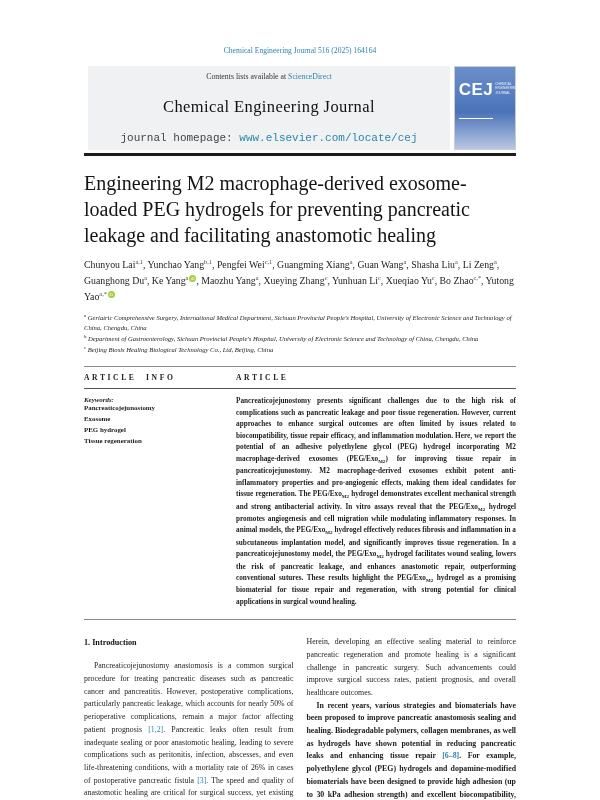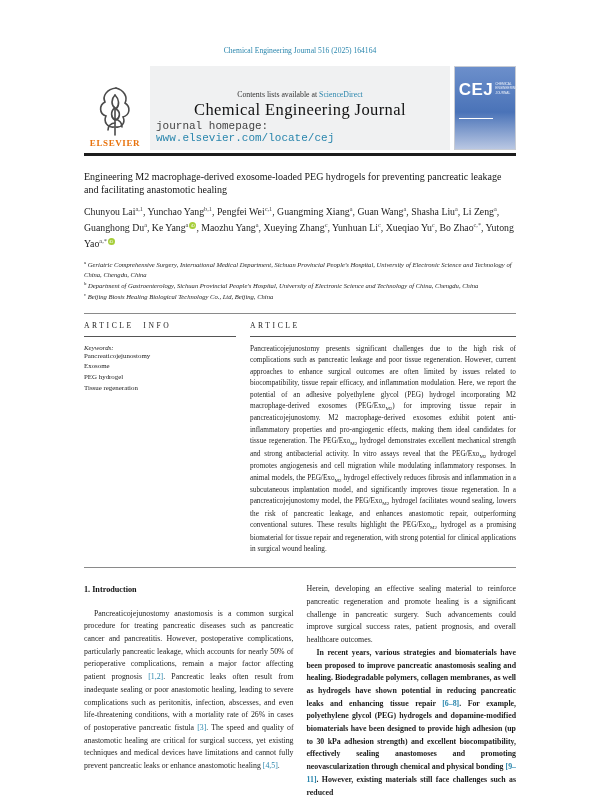--- a/index.html
+++ b/index.html
@@ -13,42 +13,42 @@
     padding:30px 44px 24px;overflow:hidden;position:relative;
     font-family:"Liberation Serif", serif;color:#1b1b1b;
   }
   
   .cite{text-align:center;font-size:7.6px;color:var(--link);margin-top:4px;}
   
   .header{display:flex;align-items:stretch;margin-top:11px;height:84px;}
   .logo{width:62px;display:flex;flex-direction:column;align-items:center;justify-content:flex-end;padding-bottom:2px;}
   .logo svg{display:block;}
   .logo-text{font-size:9px;letter-spacing:.6px;color:var(--elsevier-orange);font-weight:600;margin-top:1px;}
-  .hbox{flex:1;background:var(--header-bg);margin:0 4px;display:flex;flex-direction:column;align-items:center;justify-content:space-between;padding:24px 6px 6px;}
+  .hbox{flex:1;background:var(--header-bg);margin:0 4px;display:flex;flex-direction:column;align-items:center;justify-content:space-between;padding:6px 6px 6px;}
   .contents-line{font-size:7.8px;color:#333;}
   .contents-line a{color:var(--link);text-decoration:none;}
   .jname{font-size:16.5px;color:#111;letter-spacing:.4px;}
   .homepage{font-family:Liberation Mono, monospace;font-size:11px;color:#444;}
   .homepage a{color:var(--link);text-decoration:none;}
   .cover{width:62px;border:1px solid #c8ccd4;background:linear-gradient(180deg,#6c8fcb 0%,var(--cover-blue) 55%,#b9c7e3 100%);display:flex;align-items:flex-start;justify-content:center;padding-top:14px;position:relative;}
   .cover-row{display:flex;align-items:flex-start;gap:2px;}
   .cover-cej{font-family:"Liberation Sans", sans-serif;font-weight:700;font-size:17px;color:#fff;letter-spacing:.5px;line-height:1;border-bottom:1.5px solid #ffffff;padding-bottom:20px;}
   .cover-sub{font-family:"Liberation Sans", sans-serif;font-size:3.2px;line-height:1.35;color:#eef2fa;width:16px;text-transform:uppercase;margin-top:1px;}
   .cover-issue{position:absolute;top:3px;right:3px;font-size:3.2px;color:#e7ecf7;font-family:"Liberation Sans", sans-serif;}
   .rule-black{height:2.6px;background:var(--rule-black);margin-top:3px;}
   
-  h1{font-size:10px;font-weight:500;line-height:1.32;margin-top:14px;color:#141414;}
+  h1{font-size:20px;font-weight:500;line-height:1.32;margin-top:14px;color:#141414;}
   .authors{font-size:9.8px;line-height:1.5;margin-top:8px;color:#222;}
   .authors sup{font-size:6.3px;color:#444;}
   .orcid{display:inline-block;width:7px;height:7px;border-radius:50%;background:var(--orcid-green);color:#fff;font-size:4.2px;line-height:7px;text-align:center;font-family:"Liberation Sans", sans-serif;vertical-align:super;margin-left:1px;}
   .affils{margin-top:7px;font-size:6.6px;font-style:italic;line-height:1.5;color:#222;}
   .affils sup{font-size:4.8px;font-style:normal;}
   .rule-thin{height:0.7px;background:#8a8a8a;margin-top:11px;}
   
-  .meta-grid{display:grid;grid-template-columns:152px 1fr;column-gap:14px;margin-top:7px;}
+  .meta-grid{display:grid;grid-template-columns:152px 1fr;margin-top:7px;font-weight:bold;}
   .sec-head{font-size:7.6px;letter-spacing:2.6px;word-spacing:5px;color:#222;border-bottom:0.7px solid #555;padding-bottom:6px;}
   .kw-label{font-size:6.9px;font-style:italic;margin-top:7px;}
   .kw{font-size:6.9px;line-height:1.55;}
   .abs-text{font-size:7.25px;line-height:1.585;text-align:justify;margin-top:7px;color:#1e1e1e;}
   .abs-text sub{font-size:5px;}
   .lnk{color:var(--link);}
   a.lnk,a{color:var(--link);text-decoration:none;}
   
   .body-cols{display:flex;gap:13px;margin-top:16px;}
   .col{flex:1;font-size:7.85px;line-height:1.62;text-align:justify;color:#1c1c1c;}
@@ -64,34 +64,20 @@
   .pubinfo a.doi{display:block;color:var(--link);}
 </style>
 </head>
 <body>
 
 <div class="page">
 
   <div class="cite">Chemical Engineering Journal 516 (2025) 164164</div>
 
   <div class="header">
-    <div class="logo">
-      <svg width="40" height="52" viewBox="0 0 40 52">
-        <g fill="none" stroke="#4a4a4a" stroke-width="1.6" stroke-linecap="round">
-          <path d="M21 3 C12 4 7 11 10 17 C4 20 4 29 11 31 C8 37 13 43 19 42"></path>
-          <path d="M21 3 C29 5 33 12 30 18 C36 22 35 30 28 32 C31 38 26 43 21 42"></path>
-          <path d="M20 10 C16 14 16 20 20 23 C15 26 16 33 20 35"></path>
-          <path d="M20 10 C24 14 25 20 21 24 C26 27 25 33 21 35"></path>
-          <path d="M20 23 L20 50"></path>
-          <path d="M20 38 C16 38 13 41 13 45"></path>
-          <path d="M20 34 C24 35 27 38 27 42"></path>
-        </g>
-      </svg>
-      <div class="logo-text">ELSEVIER</div>
-    </div>
 
     <div class="hbox">
       <div class="contents-line">
         <span>Contents lists available at</span>
         <a href="#" class="lnk">ScienceDirect</a>
       </div>
       <div class="jname">Chemical Engineering Journal</div>
       <div class="homepage">
         <span>journal homepage:</span>
         <a href="#">www.elsevier.com/locate/cej</a>

